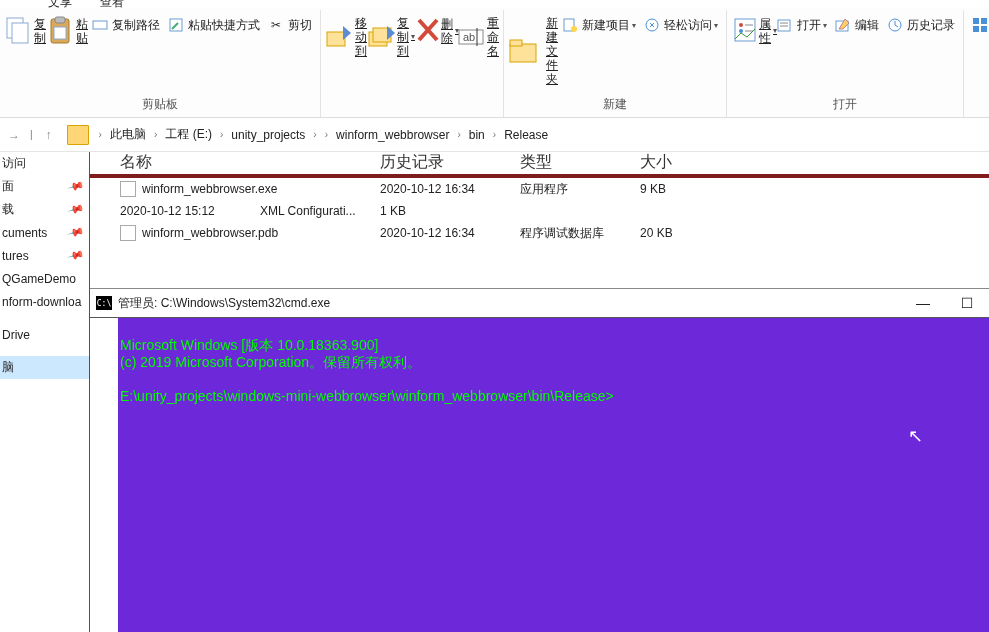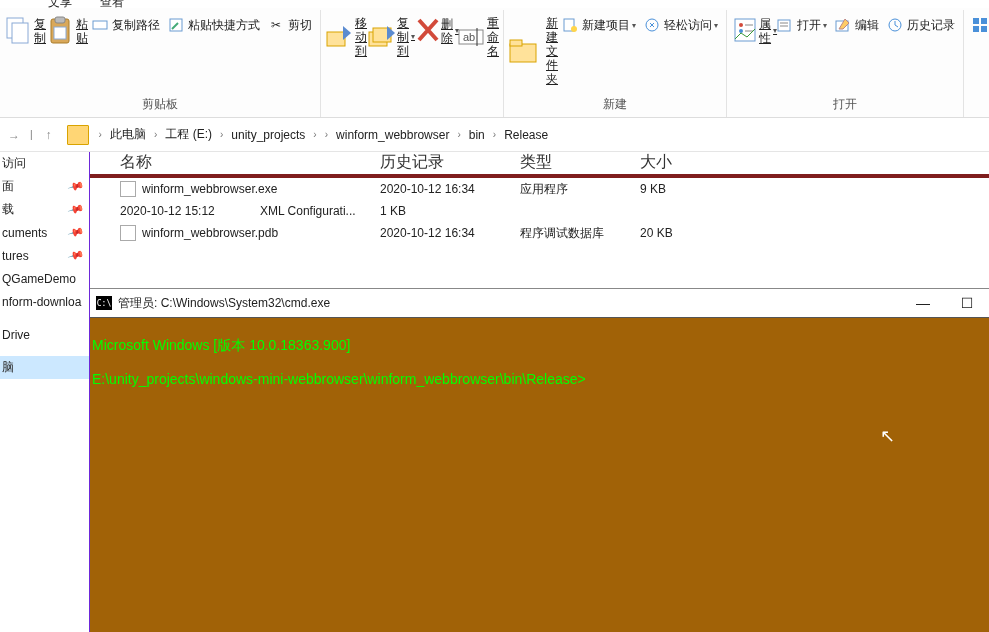--- a/index.html
+++ b/index.html
@@ -48,21 +48,21 @@
 .col-date { width: 140px; }
 .col-type { width: 120px; }
 .col-size { width: 70px; text-align: left; }
 
 
 .cmd-window { position: absolute; left: 90px; top: 288px; right: 0; bottom: 0; display: flex; flex-direction: column; }
 .cmd-title { height: 30px; background: #fff; border-top: 1px solid #888; border-bottom: 1px solid #555; display: flex; align-items: center; font-size: 12px; }
 .cmd-ic { width: 16px; height: 14px; background: #000; color: #fff; font-size: 8px; display: flex; align-items: center; justify-content: center; margin: 0 6px; font-family: monospace; }
 .cmd-title .controls { margin-left: auto; display: flex; }
 .cmd-title .controls div { width: 44px; height: 30px; display: flex; align-items: center; justify-content: center; font-size: 14px; }
-.cmd-body { flex: 1; background: #a16207; color: #00ff00; font-family: "Consolas","NSimSun","SimSun",monospace; font-size: 14px; padding: 2px 2px; line-height: 17px; white-space: pre; position: relative; overflow: hidden; }
+.cmd-body { flex: 1; background: #6d28d9; color: #00ff00; font-family: "Consolas","NSimSun","SimSun",monospace; font-size: 14px; padding: 2px 2px; line-height: 17px; white-space: pre; position: relative; overflow: hidden; margin-left: 28px; }
 .cmd-line { display: block; }
 .cursor-ptr { position: absolute; color: #fff; font-size: 18px; }
 svg { display: block; }
 </style>
 </head>
 <body>
 
 <div class="tabs-row">
   <span class="tab" style="left:48px">文享</span>
   <span class="tab" style="left:100px">查看</span>
@@ -391,17 +391,17 @@
 <div class="cmd-window">
   <div class="cmd-title">
     <div class="cmd-ic">C:\</div>
     <span>管理员: C:\Windows\System32\cmd.exe</span>
     <div class="controls">
       <div>—</div>
       <div>☐</div>
     </div>
   </div>
   <div class="cmd-body">
-<span class="cmd-line">Microsoft Windows [版本 10.0.18363.900]</span>
+<span class="cmd-line">Microsoft Windows [版本 10.0.18363.900]</span><span class="cmd-line">(c) 2019 Microsoft Corporation。保留所有权利。</span>
 <span class="cmd-line">E:\unity_projects\windows-mini-webbrowser\winform_webbrowser\bin\Release&gt;</span>
     <span class="cursor-ptr" style="left:790px; top:110px;">↖</span>
   </div>
 </div>
 
 </body></html>

